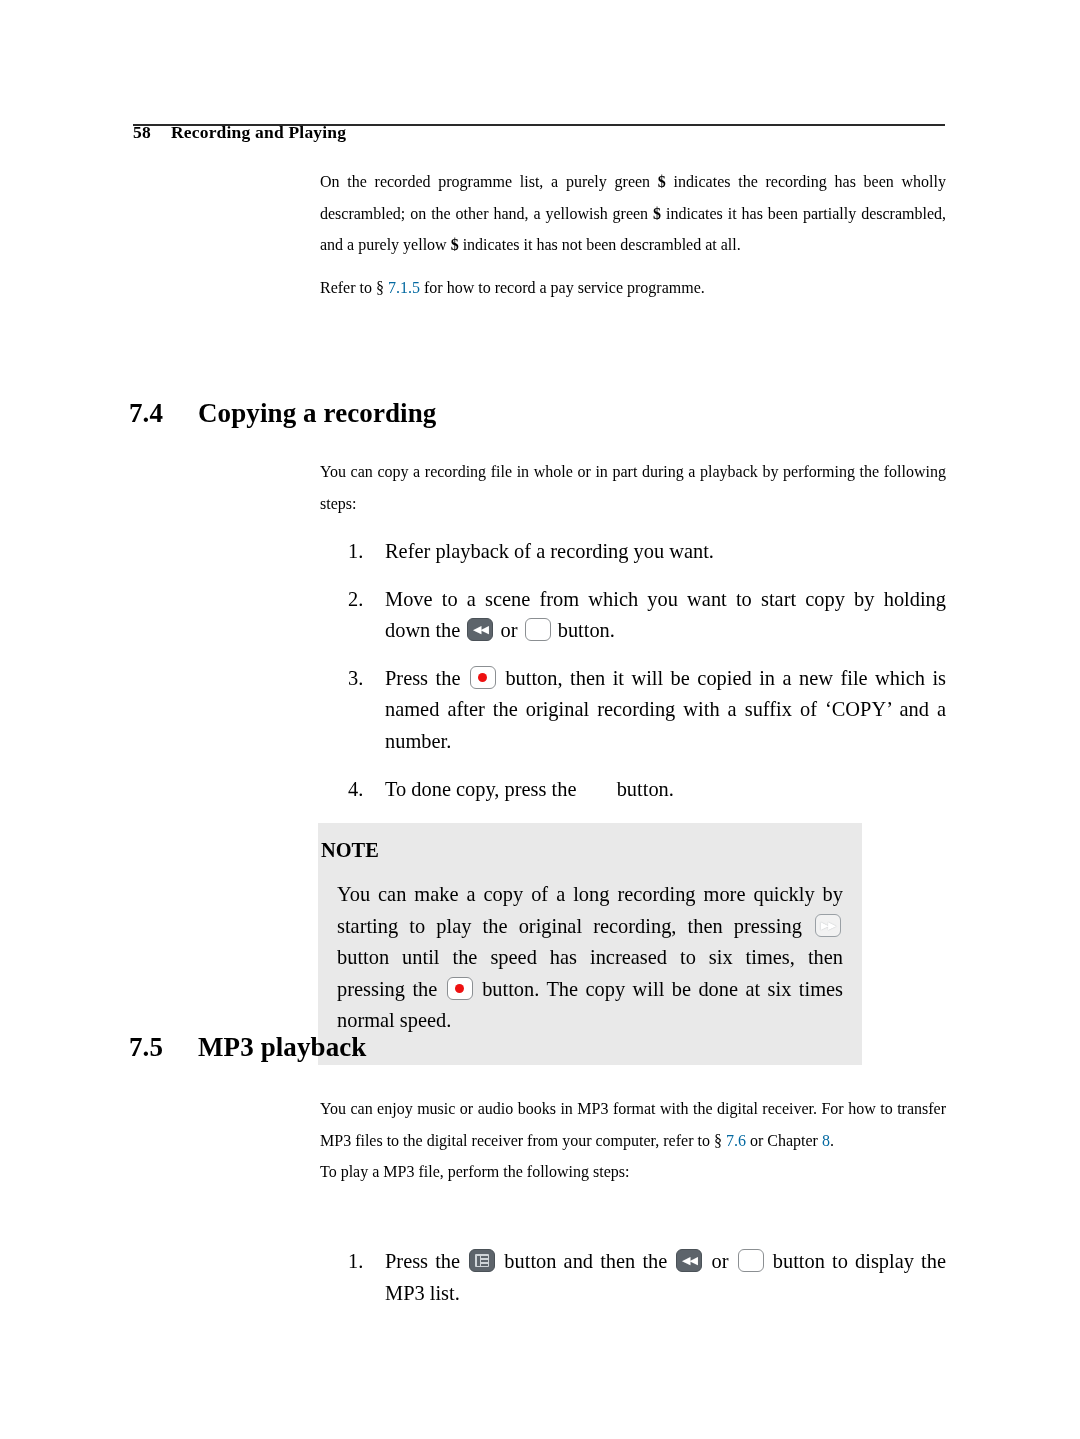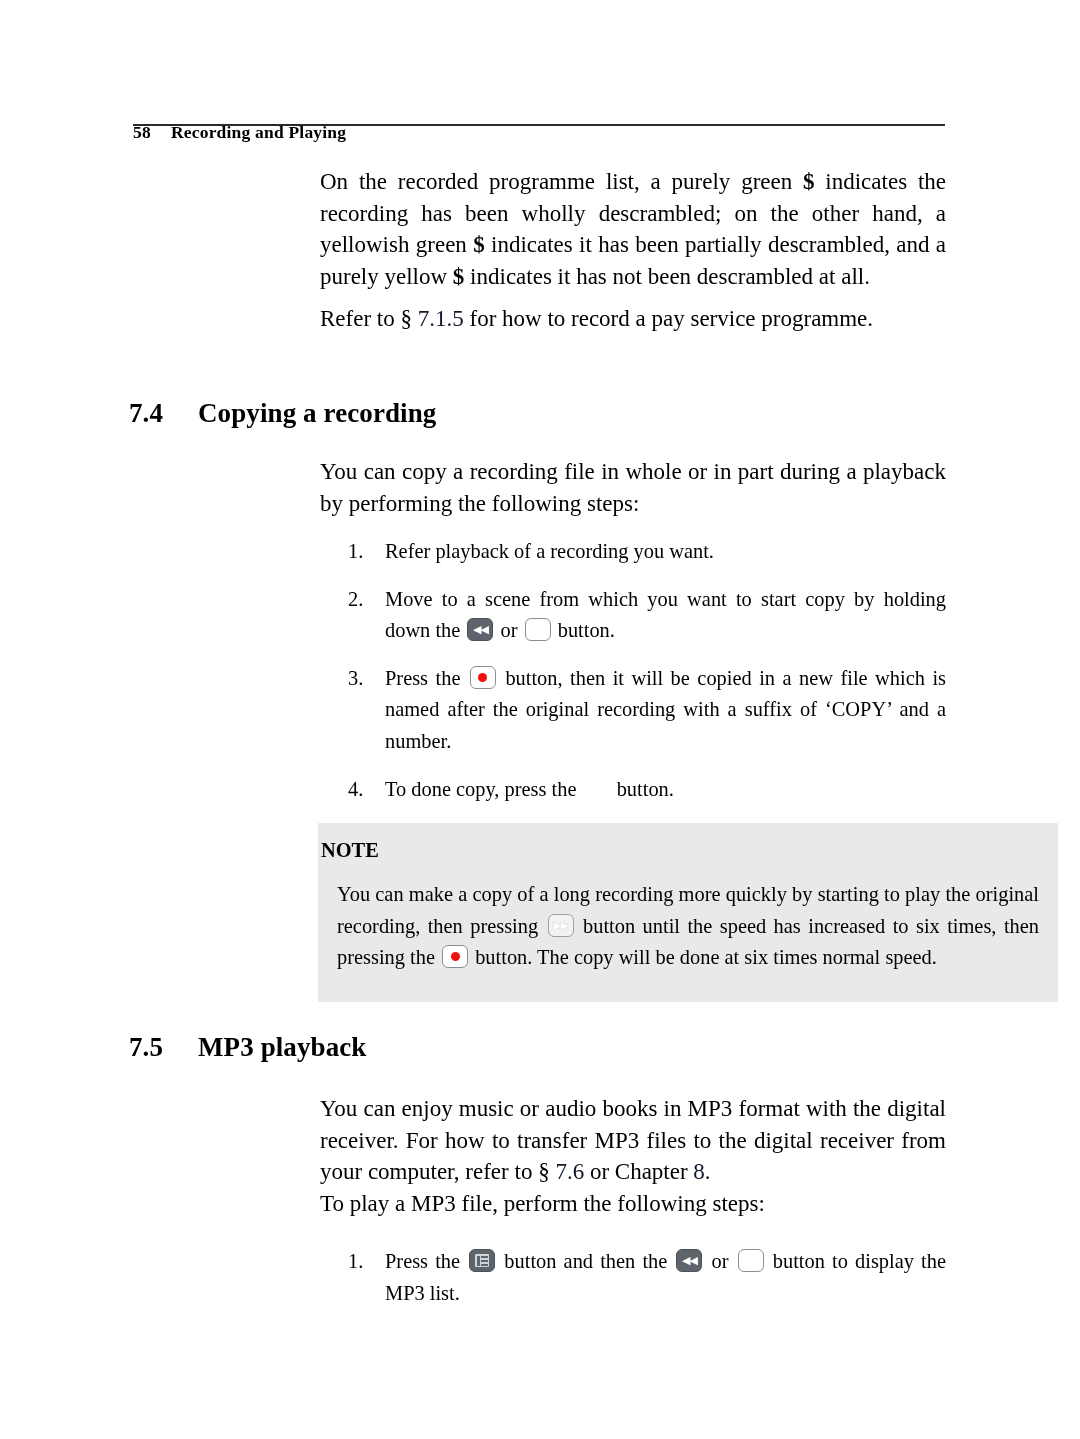--- a/index.html
+++ b/index.html
@@ -50,21 +50,21 @@
 
   
   .col {
     position: absolute;
     left: 320px;
     width: 626px;
   }
 
   p.body {
     margin: 0 0 0 0;
-    font-size: 23px;
+    font-size: 16px;
     line-height: 31.6px;
     text-align: justify;
     text-justify: inter-word;
   }
   p.body.ragged { text-align: left; }
 
   
   .section-heading {
     position: absolute;
     left: 129px;
@@ -95,21 +95,21 @@
   ol.steps > li > .marker {
     position: absolute;
     left: 0;
     top: 0;
     width: 30px;
     text-align: left;
   }
 
   
   .link {
-    color: #0f172a;
+    color: #0369a1;
     margin-top: 14px;
   }
 
   
   .key {
     display: inline-block;
     vertical-align: -4px;
     width: 26px;
     height: 23px;
     border: 1.4px solid #8b8f92;
@@ -185,21 +185,21 @@
     border: none;
     background: transparent;
     vertical-align: baseline;
     margin: 0 2px;
   }
 
   
   .note-box {
     position: absolute;
     left: 318px;
-    width: 740px;
+    width: 544px;
     background: #e9e9e9;
     box-sizing: border-box;
     padding: 14px 3px 12px 3px;
   }
   .note-title {
     font-weight: bold;
     font-size: 20.4px;
     line-height: 26px;
     margin: 0 0 10px 0;
   }

